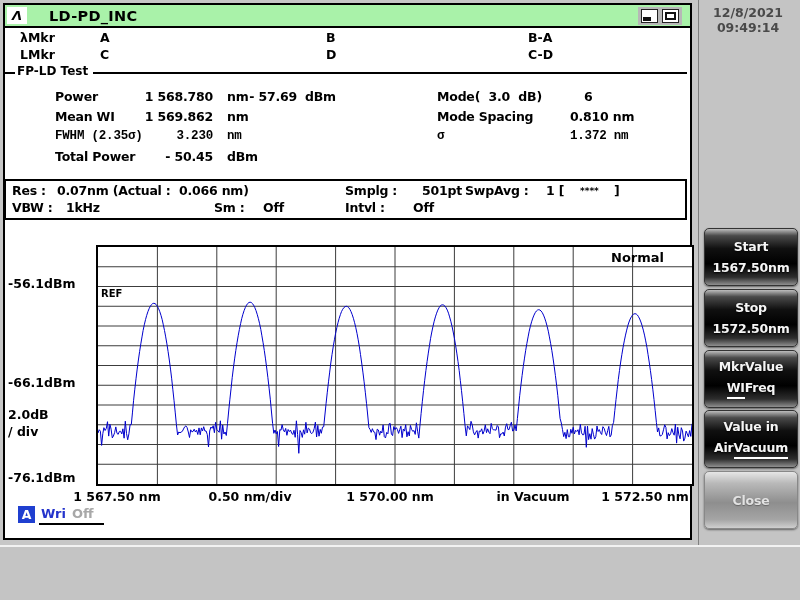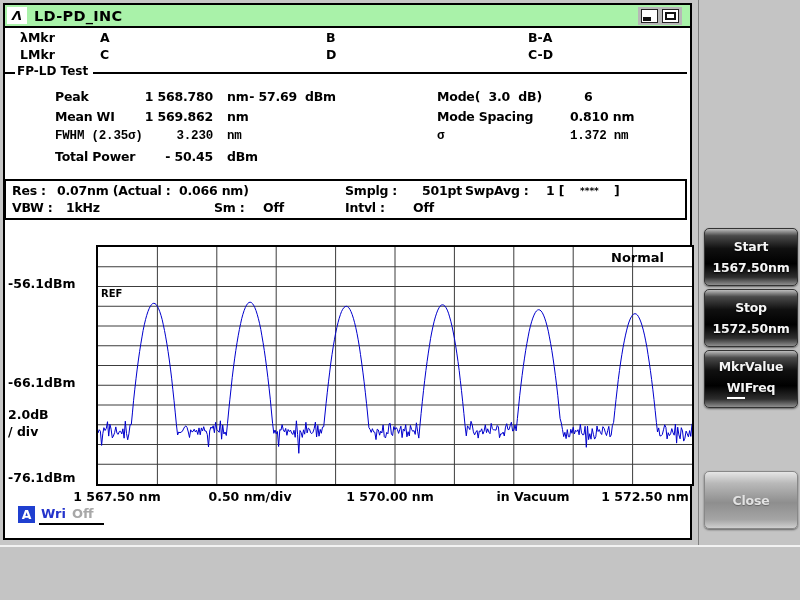--- a/index.html
+++ b/index.html
@@ -8,21 +8,21 @@
   .t{position:absolute;white-space:pre;font-weight:bold;}
 
   
   .main-panel{position:absolute;left:3px;top:3px;width:685px;height:533px;background:#fff;border:2px solid #000;}
 
   
   .titlebar{position:absolute;left:5px;top:5px;width:685px;height:21px;background:#a9f2a9;border-bottom:2px solid #000;
             display:flex;align-items:center;}
   .logo{width:20px;height:17px;background:#fff;color:#000;margin-left:2px;font-size:13px;font-style:italic;
         display:flex;align-items:center;justify-content:center;}
-  .title{margin-left:7px;font-size:14.5px;letter-spacing:.3px;}
+  .title{margin-left:22px;font-size:14.5px;letter-spacing:.3px;}
   .winicons{position:absolute;right:8px;top:2px;display:flex;gap:4px;background:#b7b7b7;padding:2px 3px;}
   .wi{position:relative;width:15px;height:12px;background:#fff;border:1px solid #222;}
   .wi-min::after{content:"";position:absolute;left:1px;bottom:1px;width:8px;height:4px;background:#111;}
   .wi-max::after{content:"";position:absolute;left:2px;top:2px;right:2px;bottom:2px;border:2px solid #111;}
 
   
   .datetime{position:absolute;left:700px;top:5px;width:96px;text-align:center;font-size:12.5px;color:#4a4a4a;
             line-height:15px;z-index:3;}
 
   
@@ -74,20 +74,24 @@
         color:#e2e2e2;text-shadow:0 1px 1px #666;border-color:#888;}
 
   
   .menubar{position:absolute;left:0;top:545px;width:800px;height:55px;background:#c4c4c4;border-top:2px solid #f2f2f2;}
 </style>
 </head>
 <body>
 
 <div class="screen">
 
+  <div class="datetime">
+    <div>12/8/2021</div>
+    <div>09:49:14</div>
+  </div>
 
   <div class="main-panel"></div>
 
   <div class="titlebar">
     <span class="logo">Λ</span>
     <span class="title">LD-PD_INC</span>
     <span class="winicons">
       <span class="wi wi-min"></span>
       <span class="wi wi-max"></span>
     </span>
@@ -99,21 +103,21 @@
   <span class="t mk r1 c3">B-A</span>
   <span class="t mk r2 c0">LMkr</span>
   <span class="t mk r2 c1">C</span>
   <span class="t mk r2 c2">D</span>
   <span class="t mk r2 c3">C-D</span>
 
   <div class="sec-line" style="left:5px;width:10px;"></div>
   <span class="t sec-title">FP-LD Test</span>
   <div class="sec-line" style="left:93px;width:594px;"></div>
 
-  <span class="t meas my1 ml">Peak</span>
+  <span class="t meas my1 ml">Power</span>
   <span class="t meas my1 mv">1 568.780</span>
   <span class="t meas my1 mu">nm</span>
   <span class="t meas my1 mv2">- 57.69</span>
   <span class="t meas my1 mu2">dBm</span>
 
   <span class="t meas my2 ml">Mean WI</span>
   <span class="t meas my2 mv">1 569.862</span>
   <span class="t meas my2 mu">nm</span>
 
   <span class="t meas my3 ml">FWHM (2.35σ)</span>
@@ -201,20 +205,27 @@
         <div>Stop</div>
         <div>1572.50nm</div>
       </div>
       <div class="sbtn" style="top: 350px;">
         <div>MkrValue</div>
         <div class="opts">
           <span class="opt sel">WI</span>
           <span class="opt">Freq</span>
         </div>
       </div>
+      <div class="sbtn" style="top: 410px;">
+        <div>Value in</div>
+        <div class="opts">
+          <span class="opt">Air</span>
+          <span class="opt sel">Vacuum</span>
+        </div>
+      </div>
       <div class="sbtn disabled" style="top: 471px;">
         <div>Close</div>
       </div>
     </div>
 
   <div class="menubar" id="menubar"></div>
 
 </div>
 
 </body></html>

